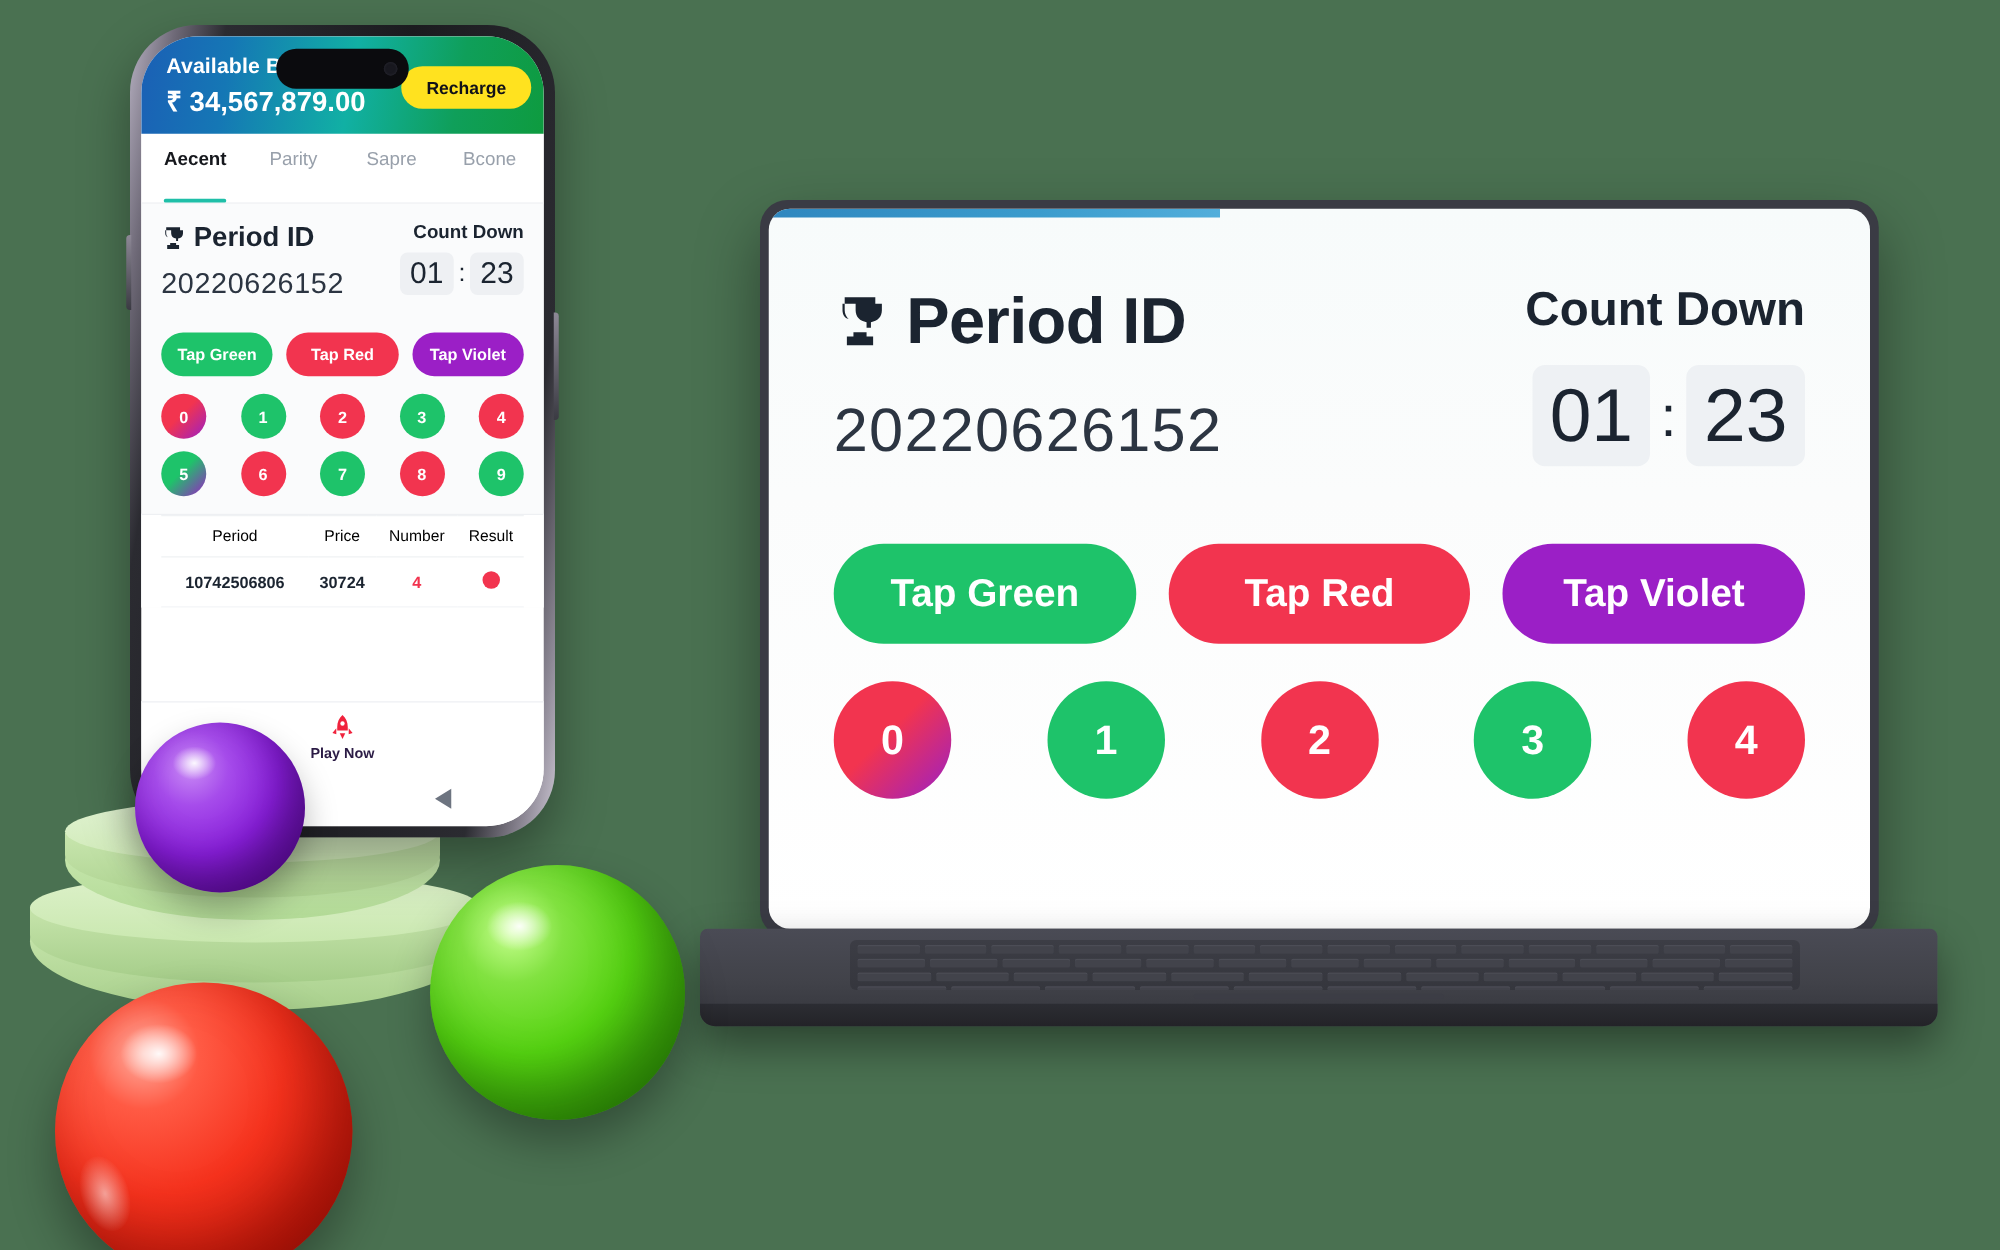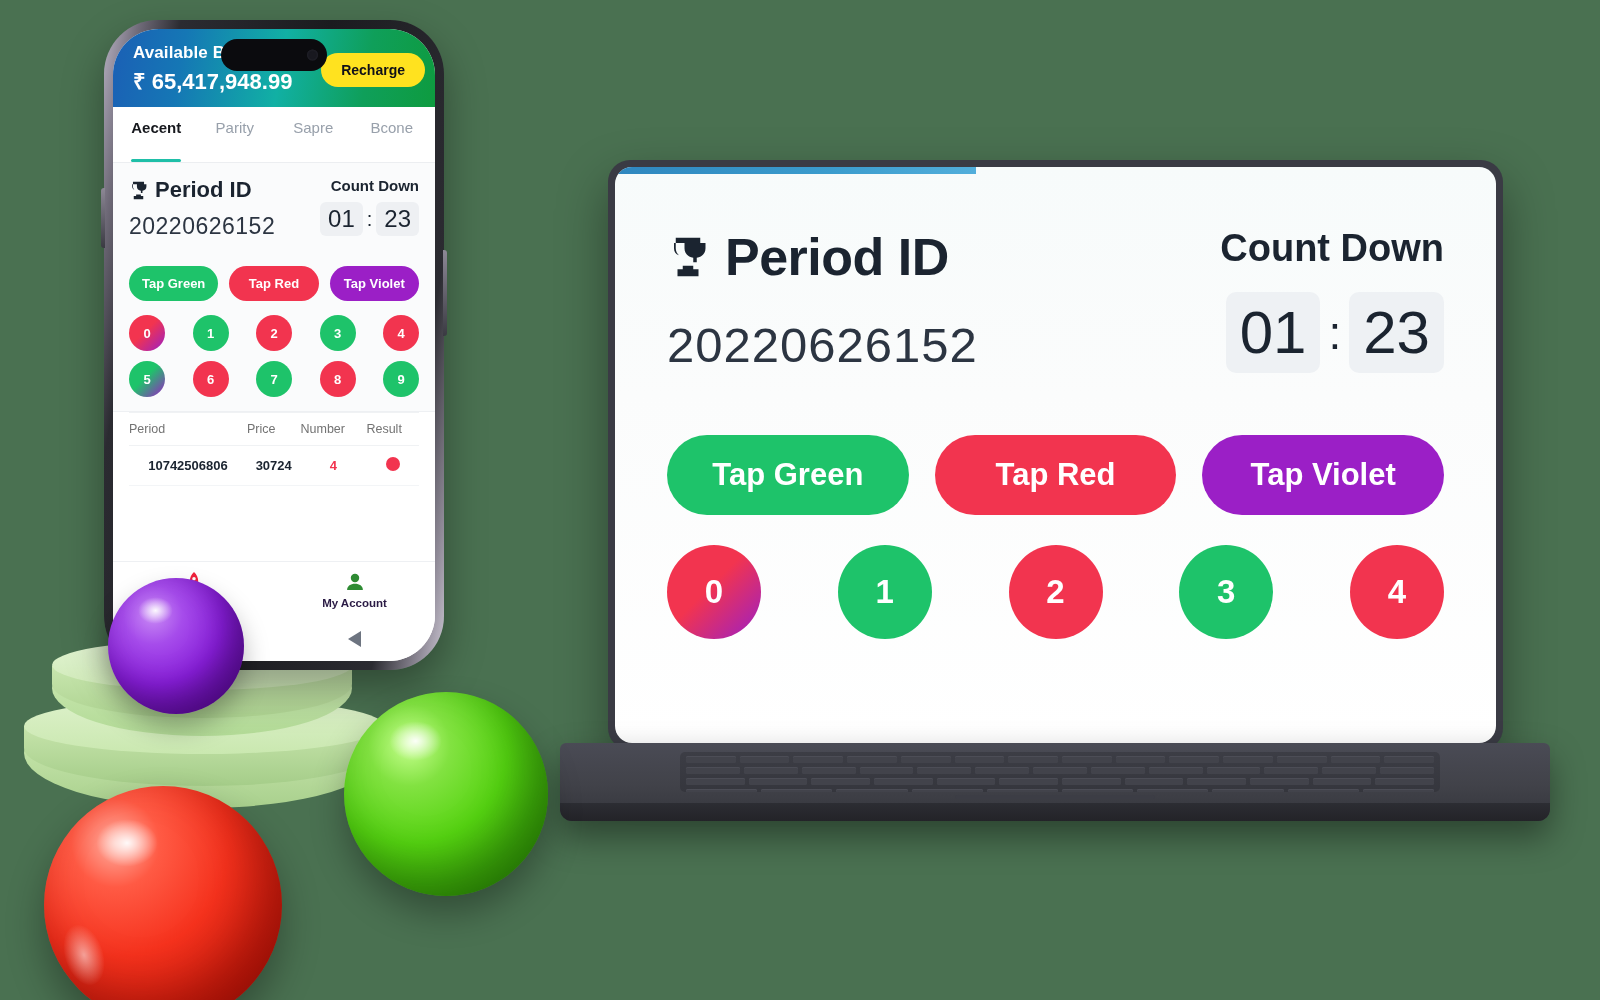--- a/index.html
+++ b/index.html
@@ -148,22 +148,22 @@
   .ph-records {
     background: #fff; margin: 14px -16px 0; padding: 0 16px;
     border-top: 1px solid #eef0f3;
   }
   .ph-rec-head { display: flex; justify-content: space-between; align-items: center; padding: 14px 0 11px; }
   .ph-rec-title { font-size: 17px; font-weight: bold; color: #6e18b5; }
   .ph-rec-more { display: flex; align-items: center; gap: 3px; font-size: 13px; font-weight: bold; color: #1b2430; }
   .clock-ico { width: 22px; height: 22px; }
   .ph-tbl { width: 100%; border-collapse: collapse; }
   .ph-tbl th {
-    font-size: 12.5px; font-weight: normal; color: #737373;
-    padding: 9px 0; text-align: left;
+    font-size: 12.5px; font-weight: normal; color: #000000;
+    padding: 9px 0; text-align: center;
     border-top: 1px solid #f0f2f4; border-bottom: 1px solid #f0f2f4;
   }
   .ph-tbl td {
     font-size: 13px; color: #1b2430; font-weight: bold;
     padding: 11px 0; text-align: center;
     border-bottom: 1px solid #f3f5f7;
   }
   .ph-tbl td.num-red   { color: #f2344f; font-weight: bold; }
   .ph-tbl td.num-green { color: #1ec36a; font-weight: bold; }
   .dot { width: 14px; height: 14px; border-radius: 50%; display: inline-block; }
@@ -339,21 +339,21 @@
 
 <div id="phone-device">
   <div id="phone-frame">
     <div id="phone-side-btn"></div>
     <div id="phone-side-btn2"></div>
 
     <div id="phone-screen">
 
       <div class="ph-header">
         <div class="ph-balance-label">Available Balance</div>
-        <div class="ph-balance-amount">₹ 65,417,948.99</div>
+        <div class="ph-balance-amount">₹ 34,567,879.00</div>
         <button class="ph-recharge">Recharge</button>
         <div class="ph-notch"></div>
       </div>
 
       <div class="ph-tabs">
         <div class="ph-tab active">Aecent</div>
         <div class="ph-tab">Parity</div>
         <div class="ph-tab">Sapre</div>
         <div class="ph-tab">Bcone</div>
       </div>
@@ -427,27 +427,20 @@
       <div class="ph-bottomnav">
         <div class="ph-nav-item">
           <svg width="22" height="24" viewBox="0 0 24 26">
             <path fill="#f0223c" d="M12 1c3 2.6 4.6 6.4 4.6 10.4v3.2h-9.2v-3.2C7.4 7.4 9 3.6 12 1z"></path>
             <path fill="#f0223c" d="M6.6 12.6 3.2 16.6l3.4 1.2zM17.4 12.6l3.4 4-3.4 1.2z"></path>
             <path fill="#f0223c" d="M9.6 17h4.8l-2.4 5z"></path>
             <circle cx="12" cy="8.4" r="1.9" fill="#ffffff"></circle>
           </svg>
           <span class="ph-nav-label">Play Now</span>
         </div>
-        <div class="ph-nav-item">
-          <svg width="22" height="24" viewBox="0 0 24 26">
-            <circle cx="12" cy="7.5" r="4.6" fill="#2e8b33"></circle>
-            <path fill="#2e8b33" d="M3.4 20.5c0-4.2 3.9-6.6 8.6-6.6s8.6 2.4 8.6 6.6z"></path>
-          </svg>
-          <span class="ph-nav-label">My Account</span>
-        </div>
       </div>
 
       <div class="ph-sysnav">
         <div class="sys-square"></div>
         <div class="sys-tri"></div>
       </div>
 
     </div>
   </div>
 </div>

